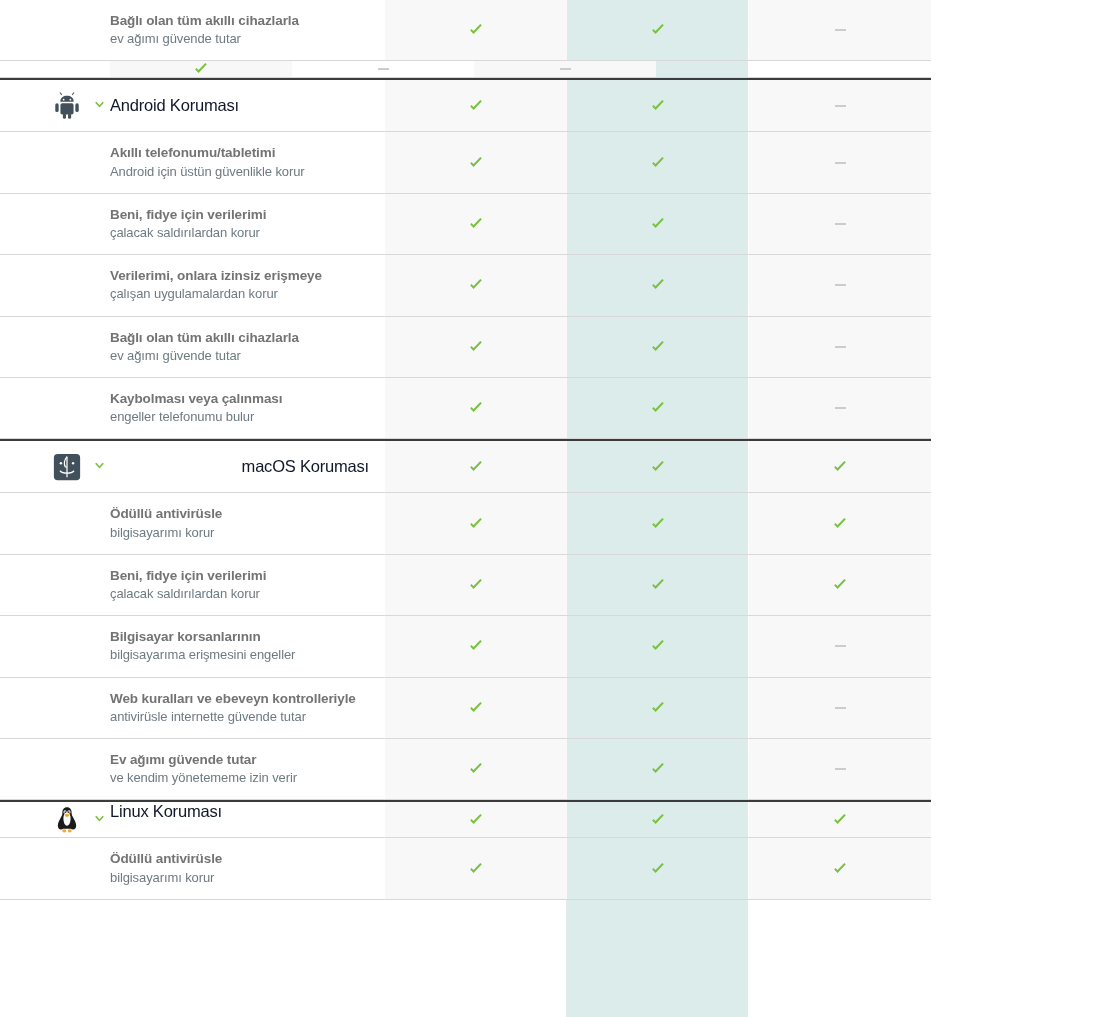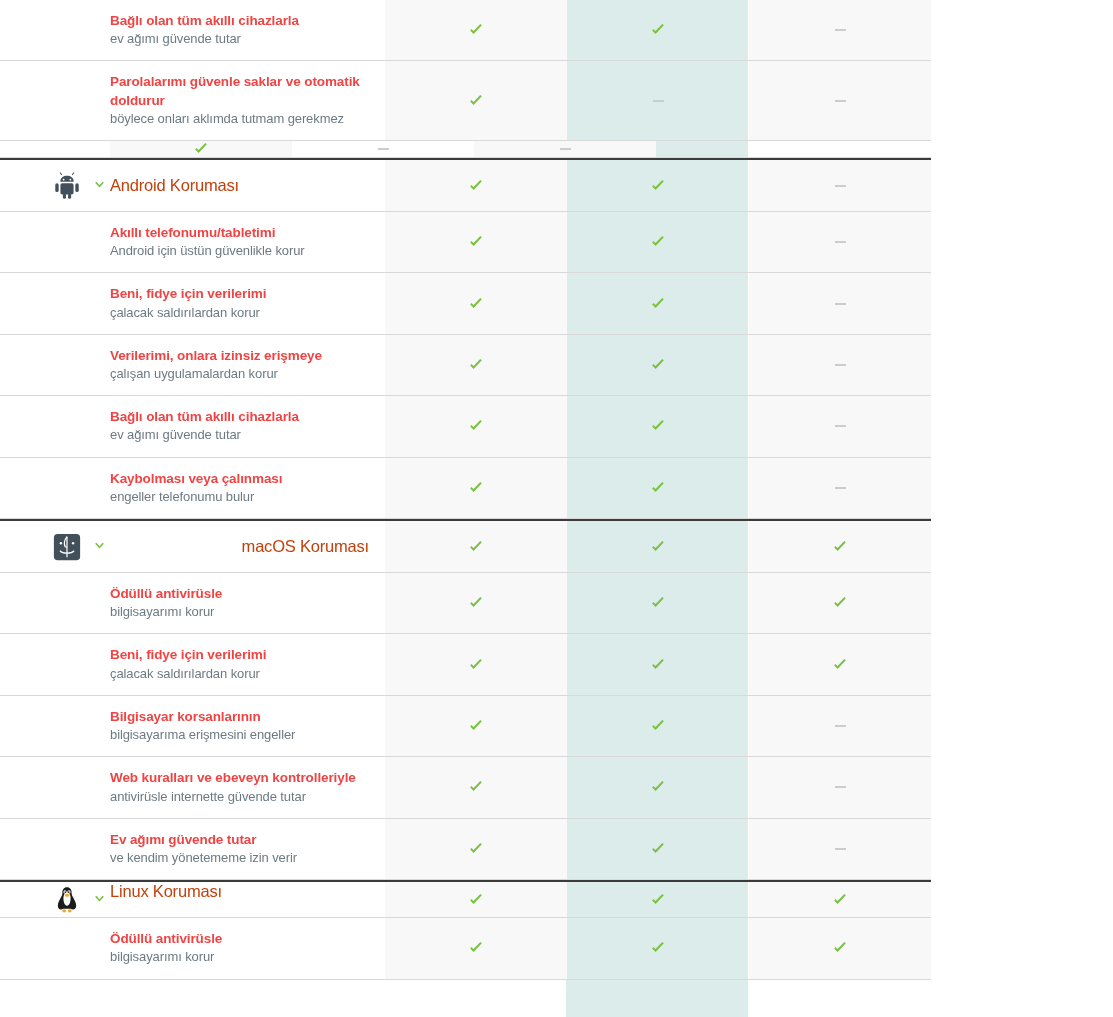--- a/index.html
+++ b/index.html
@@ -76,35 +76,35 @@
     flex-direction: column;
     justify-content: center;
   }
   .row.feature .cell-label {
     padding-left: 0;
   }
 
   .feature-title {
     font-size: 13.5px;
     font-weight: bold;
-    color: #ef4444;
+    color: #737373;
     line-height: 1.35;
     letter-spacing: -0.1px;
   }
   .feature-sub {
     font-size: 13px;
     font-weight: normal;
     color: #6d7a82;
     line-height: 1.4;
     letter-spacing: -0.1px;
   }
   .section-title {
     font-size: 16.5px;
     font-weight: normal;
-    color: #c2410c;
+    color: #0f172a;
     letter-spacing: -0.2px;
   }
 
   .cell-plan {
     width: 182px;
     flex: 0 0 182px;
     display: flex;
     align-items: center;
     justify-content: center;
     background: #f8f8f8;
@@ -154,39 +154,20 @@
         </div>
         <div class="cell-plan">
           <svg class="check" viewBox="0 0 16 16">
             <path d="M2.2 8.4 L5.6 11.9 L13.8 3.2 L12.3 2.0 L5.5 9.1 L3.4 7.0 Z" fill="#7ac143"></path>
           </svg>
         </div>
         <div class="cell-plan hl">
           <svg class="check" viewBox="0 0 16 16">
             <path d="M2.2 8.4 L5.6 11.9 L13.8 3.2 L12.3 2.0 L5.5 9.1 L3.4 7.0 Z" fill="#7ac143"></path>
           </svg>
-        </div>
-        <div class="cell-plan">
-          <span class="dash"></span>
-        </div>
-      </div>
-      <div class="row feature">
-        <div class="cell-icon"></div>
-        <div class="cell-chevron"></div>
-        <div class="cell-label" style="">
-          <span class="feature-title">Parolalarımı güvenle saklar ve otomatik doldurur</span>
-          <span class="feature-sub">böylece onları aklımda tutmam gerekmez</span>
-        </div>
-        <div class="cell-plan">
-          <svg class="check" viewBox="0 0 16 16">
-            <path d="M2.2 8.4 L5.6 11.9 L13.8 3.2 L12.3 2.0 L5.5 9.1 L3.4 7.0 Z" fill="#7ac143"></path>
-          </svg>
-        </div>
-        <div class="cell-plan hl">
-          <span class="dash"></span>
         </div>
         <div class="cell-plan">
           <span class="dash"></span>
         </div>
       </div>
       <div class="row feature">
         <div class="cell-icon"></div>
         <div class="cell-chevron"></div>
         <div class="cell-plan">
           <svg class="check" viewBox="0 0 16 16">

